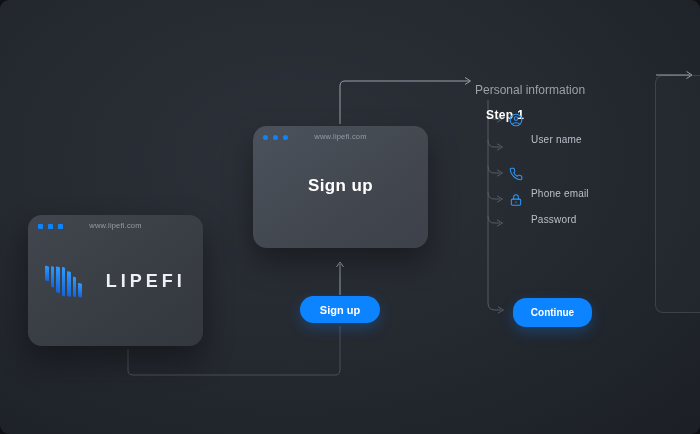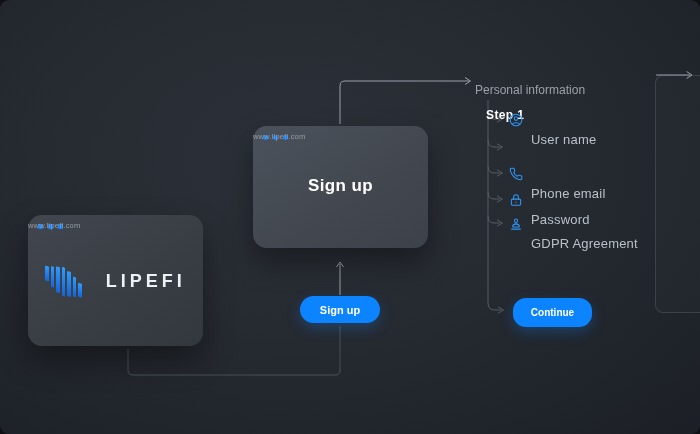--- a/index.html
+++ b/index.html
@@ -11,21 +11,21 @@
   
   .window{position:absolute;border-radius:14px;box-shadow:0 14px 30px rgba(0,0,0,.38);}
   .window-left{left:28px;top:215px;width:175px;height:131px;
     background:linear-gradient(145deg,#42474f 0%,#383d44 60%,#33373e 100%);}
   .window-center{left:253px;top:126px;width:175px;height:122px;
     background:linear-gradient(145deg,#4b525b 0%,#42474f 60%,#3d424a 100%);}
   .win-dots{position:absolute;left:10px;top:9px;display:flex;gap:5px;}
   .dot{width:5px;height:5px;background:var(--accent);}
   .dot.square{border-radius:1px;}
   .dot.round{border-radius:50%;}
-  .win-url{position:absolute;left:0;top:6px;width:100%;
+  .win-url{position:absolute;left:0;top:6px;width:100%;text-align:center;
     font-size:7.5px;letter-spacing:.2px;color:#959ca5;}
   .logo-row{position:absolute;left:0;top:46px;width:100%;display:flex;
     align-items:center;justify-content:center;gap:24px;}
   .logo-bars{display:flex;align-items:center;gap:2px;height:40px;transform:skewY(14deg);}
   .bar{width:3.5px;border-radius:1px;background:linear-gradient(180deg,#2f9bff,#1565d8);}
   .logo-text{font-size:18px;font-weight:bold;letter-spacing:4px;color:#eef1f4;}
   .signup-heading{position:absolute;left:0;top:50px;width:100%;text-align:center;
     font-size:17px;font-weight:bold;letter-spacing:.4px;color:#ffffff;}
 
   
@@ -34,21 +34,21 @@
     box-shadow:0 5px 14px rgba(13,132,255,.28);}
   .pill.signup{left:300px;top:296px;width:80px;height:27px;border-radius:14px;font-size:11px;}
   .pill.continue{left:513px;top:298px;width:79px;height:29px;border-radius:13px;font-size:10px;}
 
   
   .step-title{position:absolute;left:486px;top:60px;font-size:12px;font-weight:bold;
     letter-spacing:.4px;color:#ffffff;margin-top:48px;}
   .step-subtitle{position:absolute;left:475px;top:83px;font-size:12px;color:#9aa1a9;}
   .field-row{position:absolute;left:509px;height:15px;display:flex;align-items:center;gap:8px;}
   .field-row .icon{width:14px;height:14px;color:var(--icon-blue);flex:0 0 auto;display:block;}
-  .field-label{font-size:13px;color:#b9c0c8;letter-spacing:.2px;white-space:nowrap;margin-top:40px;}
+  .field-label{font-size:10px;color:#b9c0c8;letter-spacing:.2px;white-space:nowrap;margin-top:40px;}
 
   
   .next-panel{position:absolute;left:655px;top:75px;width:60px;height:236px;
     border:1px solid rgba(150,160,172,.22);border-radius:8px 0 0 8px;border-right:none;
     background:rgba(255,255,255,.015);}
 </style>
 </head>
 <body>
 
 <div class="canvas">
@@ -140,24 +140,16 @@
 
   <div class="field-row" style="top:192px;">
     <svg class="icon" viewBox="0 0 24 24" fill="none" stroke="currentColor" stroke-width="1.8" stroke-linecap="round" stroke-linejoin="round">
       <rect x="4" y="10.5" width="16" height="10.5" rx="2"></rect>
         <path d="M8 10.5V7a4 4 0 0 1 8 0v3.5"></path>
       <circle cx="12" cy="15.7" r="1.2" fill="currentColor" stroke="none"></circle>
     </svg>
     <span class="field-label">Password</span>
   </div>
 
-  <div class="field-row" style="top:216px;">
-    <svg class="icon" viewBox="0 0 24 24" fill="none" stroke="currentColor" stroke-width="1.8" stroke-linecap="round" stroke-linejoin="round">
-      <path d="M12 3.5a2.6 2.6 0 0 0-2.6 2.6c0 1.9 1.3 2.4 1.3 4.1h2.6c0-1.7 1.3-2.2 1.3-4.1A2.6 2.6 0 0 0 12 3.5z"></path>
-      <path d="M6.5 16c0-2.8 3-3.8 4.2-3.8h2.6c1.2 0 4.2 1 4.2 3.8v1.2h-11z"></path>
-      <path d="M4.5 20.8h15"></path>
-    </svg>
-    <span class="field-label">GDPR Agreement</span>
-  </div>
 
   <button class="pill continue">Continue</button>
 
 </div>
 
 </body></html>

